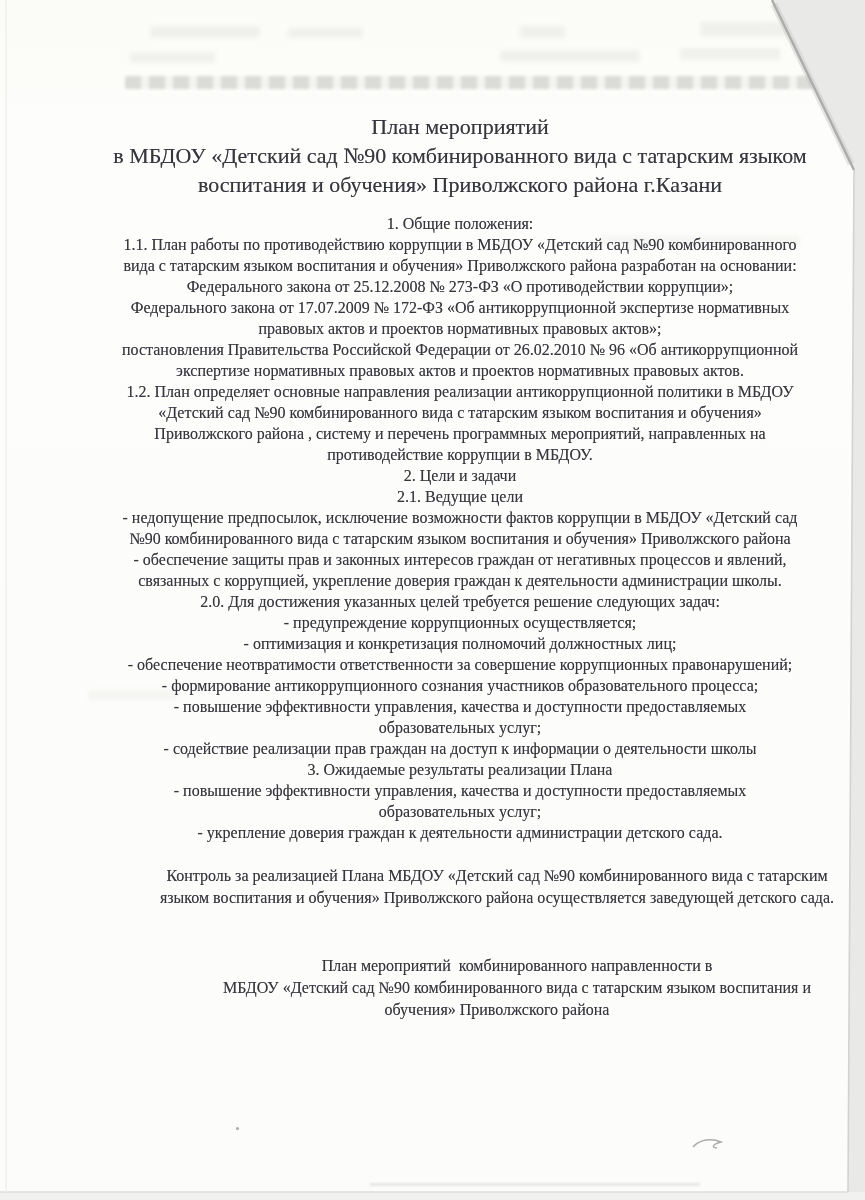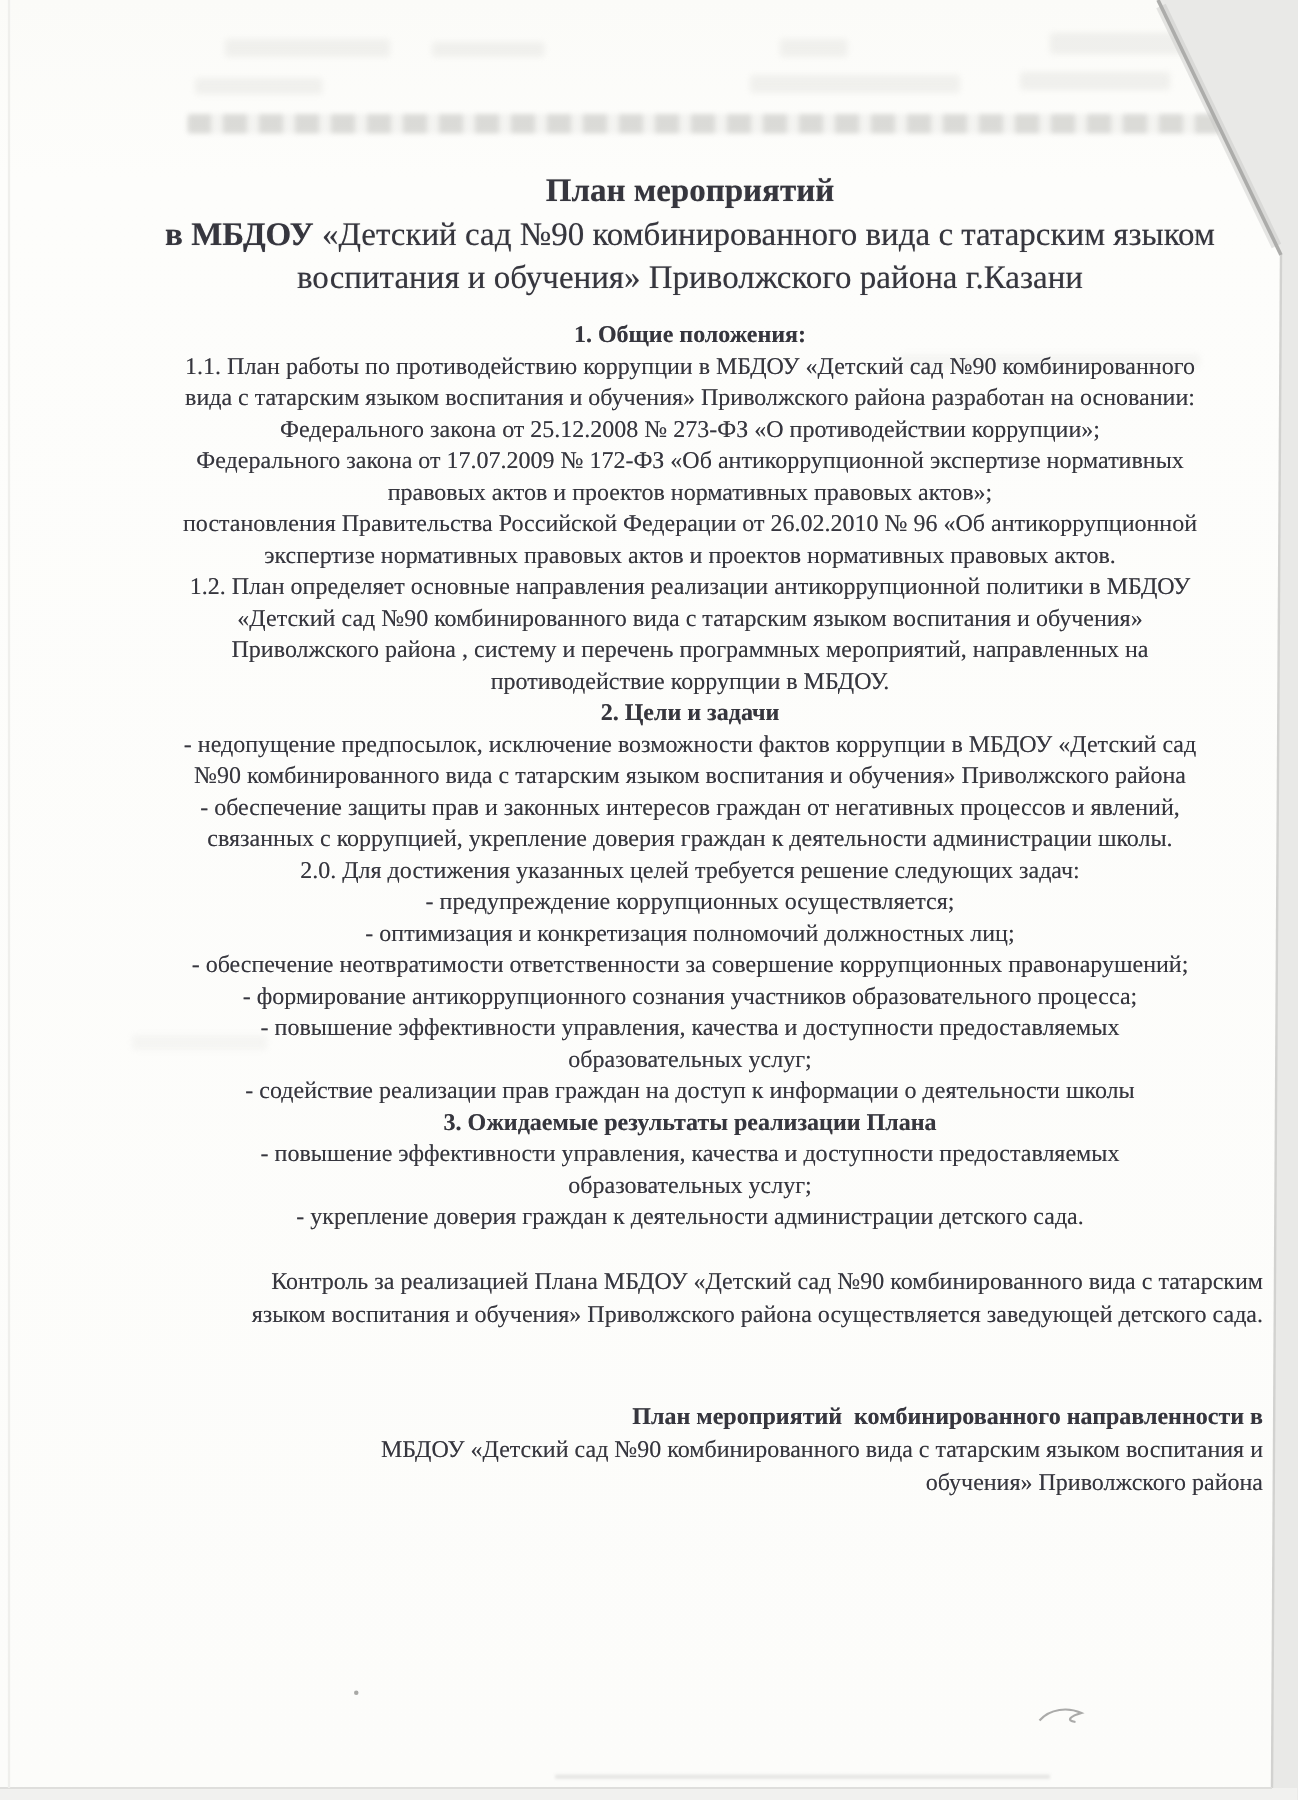--- a/index.html
+++ b/index.html
@@ -24,36 +24,36 @@
     position: absolute;
     left: 75px; top: 112px;
     width: 770px;
   }
   .title-block {
     text-align: center;
     font-size: 22px;
     line-height: 29px;
     text-shadow: 0 0 0.5px rgba(54,54,62,0.55);
   }
-  .b { font-weight: bold; }
+  .b { font-weight: normal; }
   .body-block {
     width: 690px;
     margin: 14px auto 16px;
     font-size: 16px;
     line-height: 21px;
     text-align: center;
     text-shadow: 0 0 0.4px rgba(54,54,62,0.5);
   }
   .body-block p { margin: 0; }
   .left-block {
     width: 690px;
     margin: 22px 0 0 77px;
     font-size: 16px;
     line-height: 22px;
-    text-align: right;
+    text-align: center;
     text-shadow: 0 0 0.4px rgba(54,54,62,0.5);
   }
   .left-block p { margin: 0; }
   .closing-para { margin-top: 24px !important; white-space: pre-wrap; }
 
   
   .bleed {
     position: absolute;
     background: #b4b4ae;
     opacity: 0.16;
@@ -116,20 +116,21 @@
 
       <div class="body-block">
         <p class="b">1. Общие положения:</p>
         <p>1.1. План работы по противодействию коррупции в МБДОУ «Детский сад №90 комбинированного вида с татарским языком воспитания и обучения» Приволжского района разработан на основании:</p>
         <p>Федерального закона от 25.12.2008 № 273-ФЗ «О противодействии коррупции»;</p>
         <p>Федерального закона от 17.07.2009 № 172-ФЗ «Об антикоррупционной экспертизе нормативных правовых актов и проектов нормативных правовых актов»;</p>
         <p>постановления Правительства Российской Федерации от 26.02.2010 № 96 «Об антикоррупционной экспертизе нормативных правовых актов и проектов нормативных правовых актов.</p>
         <p>1.2. План определяет основные направления реализации антикоррупционной политики в МБДОУ «Детский сад №90 комбинированного вида с татарским языком воспитания и обучения» Приволжского района , систему и перечень программных мероприятий, направленных на противодействие коррупции в МБДОУ.</p>
 
         <p class="b">2. Цели и задачи</p>
+        <p>2.1. Ведущие цели</p>
         <p>- недопущение предпосылок, исключение возможности фактов коррупции в МБДОУ «Детский сад №90 комбинированного вида с татарским языком воспитания и обучения» Приволжского района</p>
         <p>- обеспечение защиты прав и законных интересов граждан от негативных процессов и явлений, связанных с коррупцией, укрепление доверия граждан к деятельности администрации школы.</p>
         <p>2.0. Для достижения указанных целей требуется решение следующих задач:</p>
         <p>- предупреждение коррупционных осуществляется;</p>
         <p>- оптимизация и конкретизация полномочий должностных лиц;</p>
         <p>- обеспечение неотвратимости ответственности за совершение коррупционных правонарушений;</p>
         <p>- формирование антикоррупционного сознания участников образовательного процесса;</p>
         <p>- повышение эффективности управления, качества и доступности предоставляемых образовательных услуг;</p>
         <p>- содействие реализации прав граждан на доступ к информации о деятельности школы</p>
 

